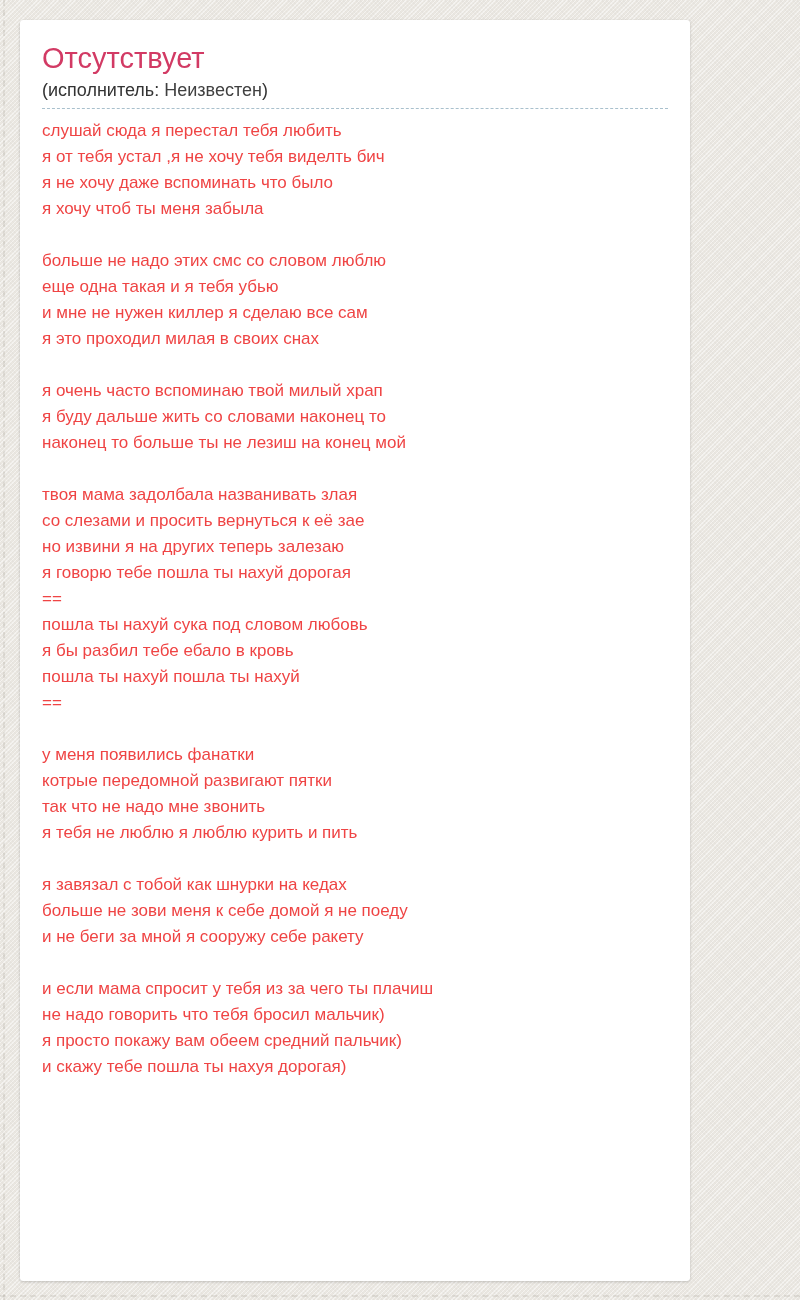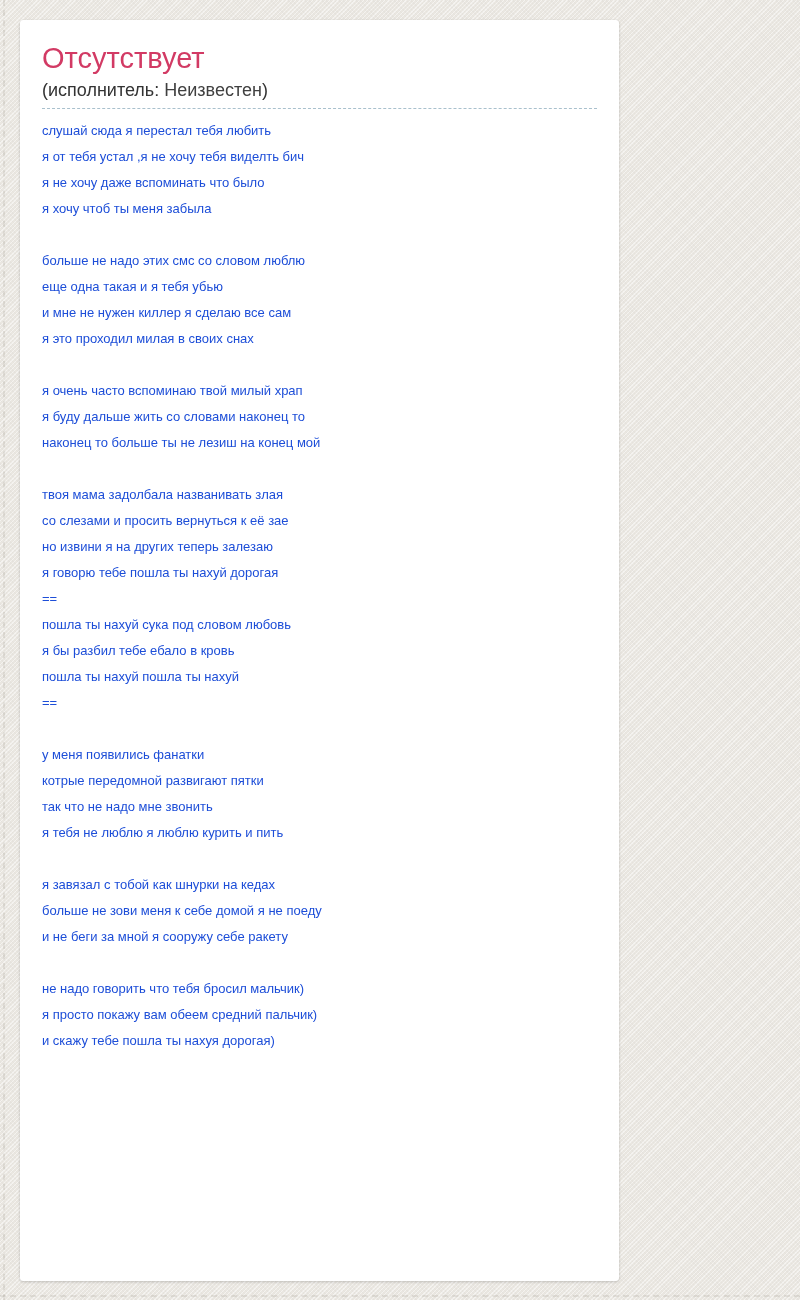--- a/index.html
+++ b/index.html
@@ -28,21 +28,21 @@
   }
   .stitch-bottom {
     left: 0; right: 0; bottom: 3px; height: 0;
     border-bottom: 2px dashed rgba(120,110,100,0.14);
   }
 
   .card {
     position: absolute;
     left: 20px;
     top: 20px;
-    width: 599px;
+    width: 670px;
     min-height: 1261px;
     background: #ffffff;
     border-radius: 3px;
     box-shadow: 0 1px 3px rgba(0,0,0,0.18), 0 0 1px rgba(0,0,0,0.10);
     padding: 22px 22px 36px 22px;
   }
 
   .title {
     font-size: 29px;
     line-height: 33px;
@@ -60,23 +60,23 @@
   }
 
   .artist-link {
     color: #404040;
     text-decoration: none;
     cursor: pointer;
   }
 
   .lyrics {
     margin-top: 9px;
-    font-size: 13px;
+    font-size: 17px;
     line-height: 26px;
-    color: #1d4ed8;
+    color: #ef4444;
   }
 
   .stanza { margin-bottom: 26px; }
   .stanza:last-child { margin-bottom: 0; }
 
   .line { white-space: pre-wrap; }
 </style>
 </head>
 <body>
 
@@ -120,18 +120,19 @@
         <div class="line">котрые передомной развигают пятки</div>
         <div class="line">так что не надо мне звонить</div>
         <div class="line">я тебя не люблю я люблю курить и пить</div>
       </div>
       <div class="stanza">
         <div class="line">я завязал с тобой как шнурки на кедах</div>
         <div class="line">больше не зови меня к себе домой я не поеду</div>
         <div class="line">и не беги за мной я сооружу себе ракету</div>
       </div>
       <div class="stanza">
+        <div class="line">и если мама спросит у тебя из за чего ты плачиш</div>
         <div class="line">не надо говорить что тебя бросил мальчик)</div>
         <div class="line">я просто покажу вам обеем средний пальчик)</div>
         <div class="line">и скажу тебе пошла ты нахуя дорогая)</div>
       </div>
     </div>
 </div>
 
 </body></html>

